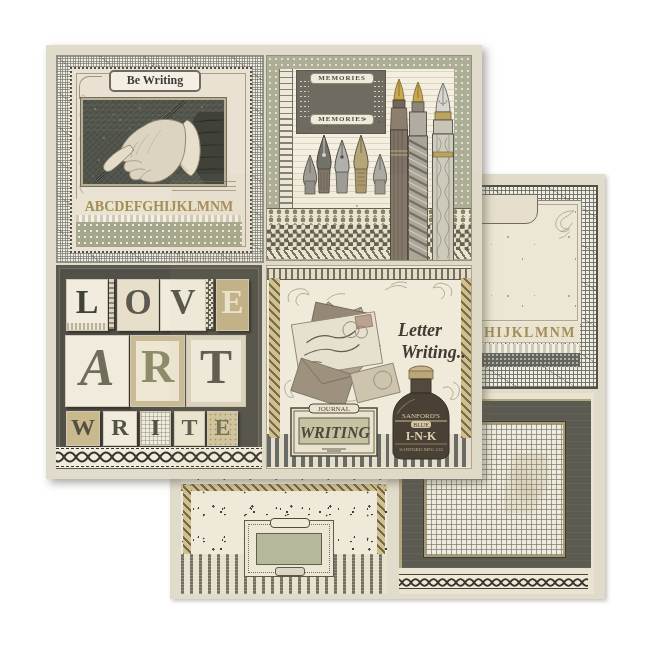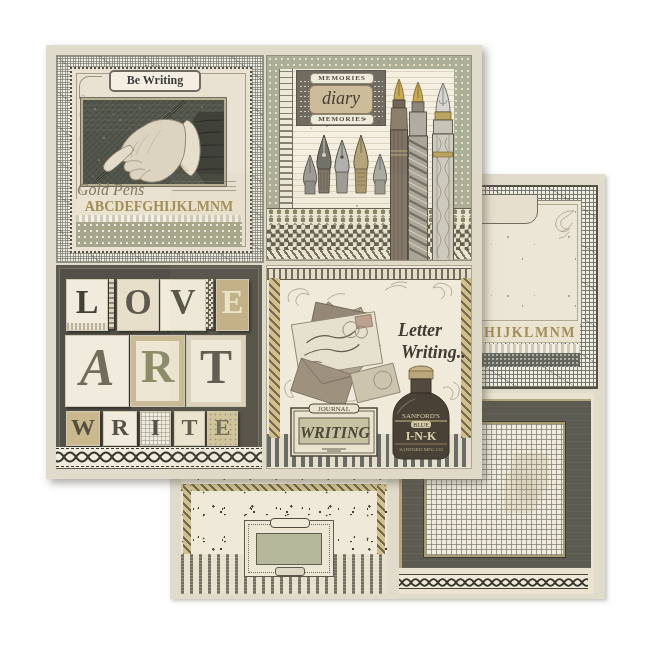--- a/index.html
+++ b/index.html
@@ -65,21 +65,21 @@
 
 
 #q2{left:220px;top:10px;width:206px;height:206px;border:1px solid #8f8c80;box-sizing:border-box;background:
   radial-gradient(circle,#e3e2d0 .8px,transparent 1.1px);
   background-size:6px 6px;background-color:#acae96;}
 #q2 .panel{position:absolute;left:25px;top:13px;width:162px;height:141px;background:
   repeating-linear-gradient(0deg,#ddd6c2 0 1px,transparent 1px 6px),#f7f3e6;}
 #q2 .coil{position:absolute;left:12px;top:13px;width:12px;height:141px;background:
   repeating-linear-gradient(0deg,#837e70 0 1.5px,#efece0 1.5px 6px);
   border-left:1px solid #6e695c;border-right:1px solid #6e695c;}
-#q2 .diary{position:absolute;left:30px;top:15px;width:88px;height:54px;background:#6b675e;
+#q2 .diary{position:absolute;left:30px;top:15px;width:88px;height:62px;background:#6b675e;
   box-shadow:0 0 0 1px #55514a;}
 #q2 .diary .fil{position:absolute;top:8px;width:10px;height:38px;
   background:radial-gradient(circle, rgba(240,236,224,.8) .8px, transparent 1.1px);background-size:4px 5px;}
 #q2 .diary .rib{position:absolute;left:13px;width:62px;height:9px;background:#f2eee0;
   font-size:7px;letter-spacing:1px;text-align:center;color:#4a463e;line-height:9px;font-weight:bold;
   border:1px solid #8a8475;border-radius:4px;}
 #q2 .diary .oval{position:absolute;left:12px;top:14px;width:62px;height:27px;background:#cdbd9b;
   border:1px solid #8a7c5c;border-radius:6px;text-align:center;font-style:italic;font-size:18px;
   color:#3c382f;line-height:25px;}
 #q2 .leafband{position:absolute;left:0px;top:152px;width:206px;height:16px;background:
@@ -261,37 +261,35 @@
                  C95,70 101,60 102,48 C103,38 103,29 100,24 Z" fill="#ded6c3" stroke="#8a8170" stroke-width="1"></path>
 
         <path d="M47,45 C38,48 28,55 22,63 C18,69 23,74 29,70 C37,64 46,55 51,50 Z" fill="#e6decb" stroke="#8a8170" stroke-width=".9"></path>
 
         <path d="M43,62 C49,60 55,60 59,63 M47,72 C52,69 58,68 62,70" fill="none" stroke="#9a9180" stroke-width=".8"></path>
         <path d="M57,79 C60,74 64,71 68,70" fill="none" stroke="#9a9180" stroke-width=".7"></path>
         <path d="M55,42 C51,46 48,52 48,57" fill="none" stroke="#a89f8c" stroke-width=".8"></path>
         <path d="M66,34 C60,40 55,48 53,55" fill="none" stroke="#b0a692" stroke-width=".6"></path>
         <path d="M78,30 C72,37 67,46 64,54" fill="none" stroke="#b0a692" stroke-width=".5"></path>
       </svg></div>
-      <div class="goldpens">Gold Pens</div>
       <div class="scribble"></div>
       <div class="abc">ABCDEFGHIJKLMNM</div>
       <div class="lace"></div>
       <div class="dotband"></div>
     </div>
   </div>
 
   <div id="q2" class="q">
     <div class="panel"></div>
     <div class="coil"></div>
     <div class="diary">
       <div class="rib" style="top:2px;">MEMORIES</div>
       <div class="rib" style="top:43px;">MEMORIES</div>
       <div class="fil" style="left:2px;"></div>
       <div class="fil" style="right:2px;"></div>
-      <div class="oval">diary</div>
     </div>
     <div class="leafband"></div>
     <div class="checkband checker"></div>
     <div class="ropeband rope"></div>
     <svg class="art" width="206" height="206" viewBox="0 0 206 206">
 
       <g id="nib1" transform="translate(36,99)">
         <path d="M7,0 C4,8 1,16 .5,22 C0,28 2,32 7,33 C12,32 14,28 13.5,22 C13,16 10,8 7,0 Z" fill="#9a9a96" stroke="#55544e" stroke-width="1"></path>
         <line x1="7" y1="4" x2="7" y2="18" stroke="#55544e" stroke-width=".8"></line>
         <rect x="2" y="26" width="10" height="13" fill="#8a8a86" stroke="#55544e" stroke-width=".8"></rect>

